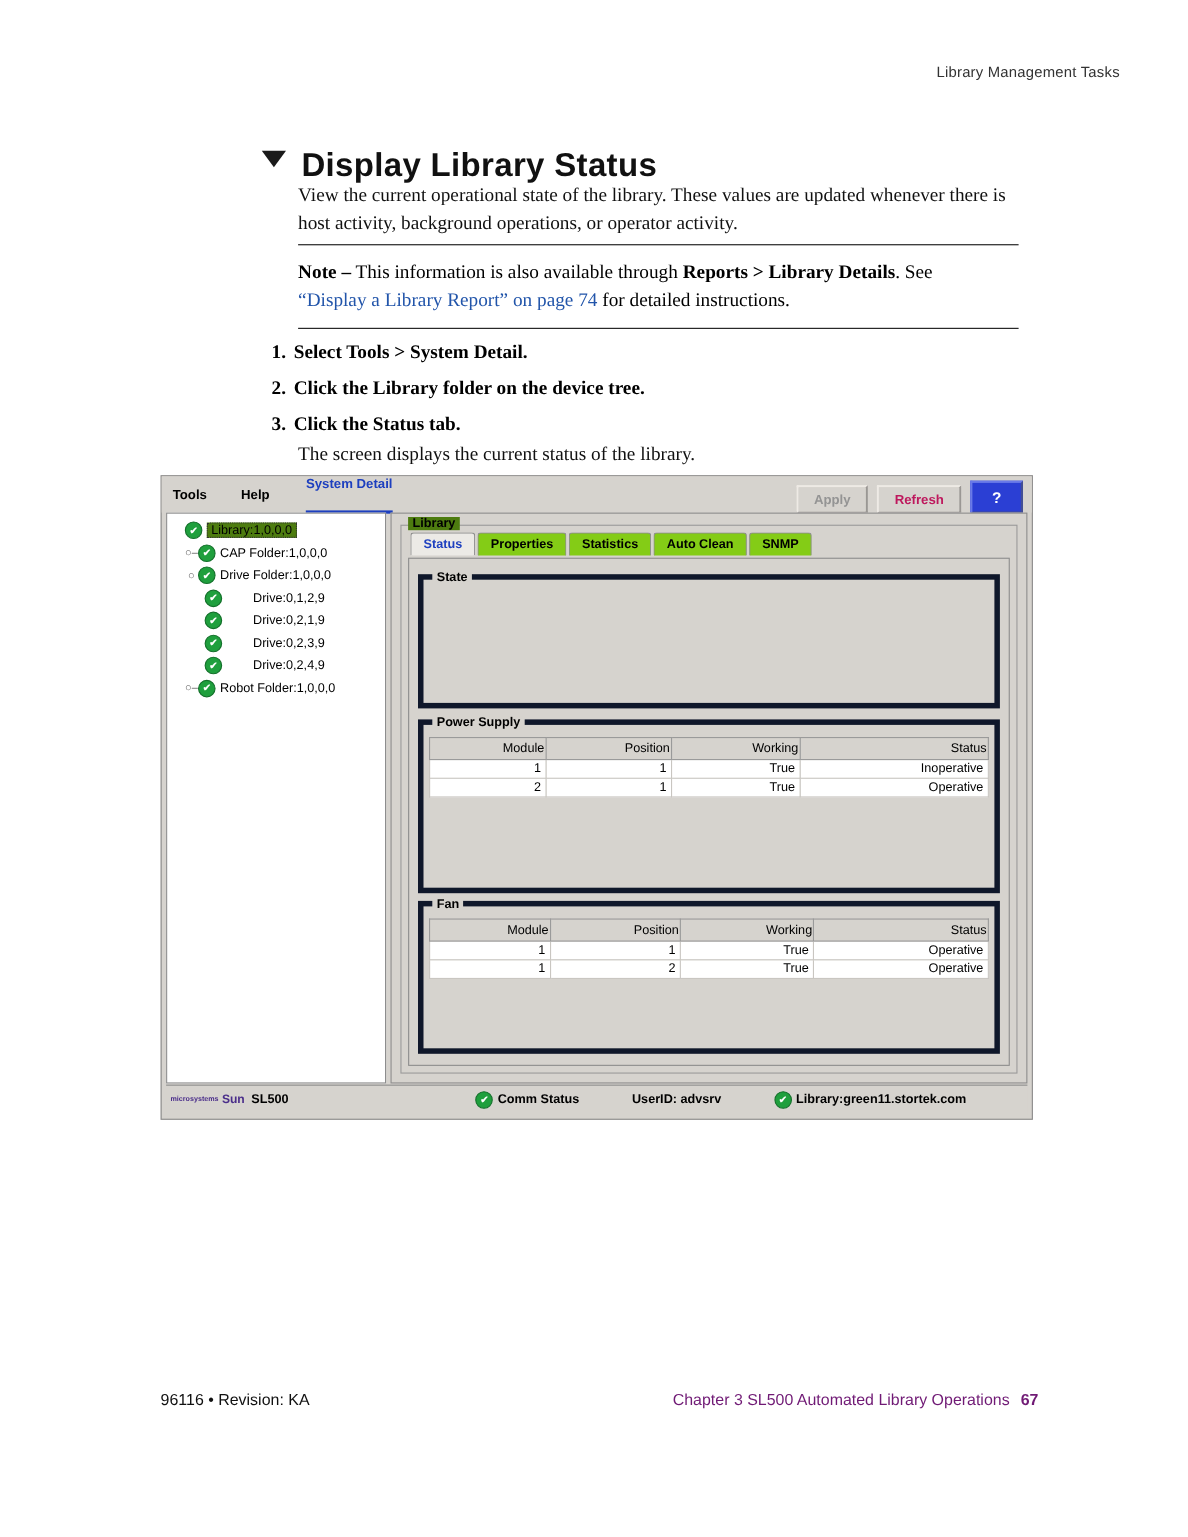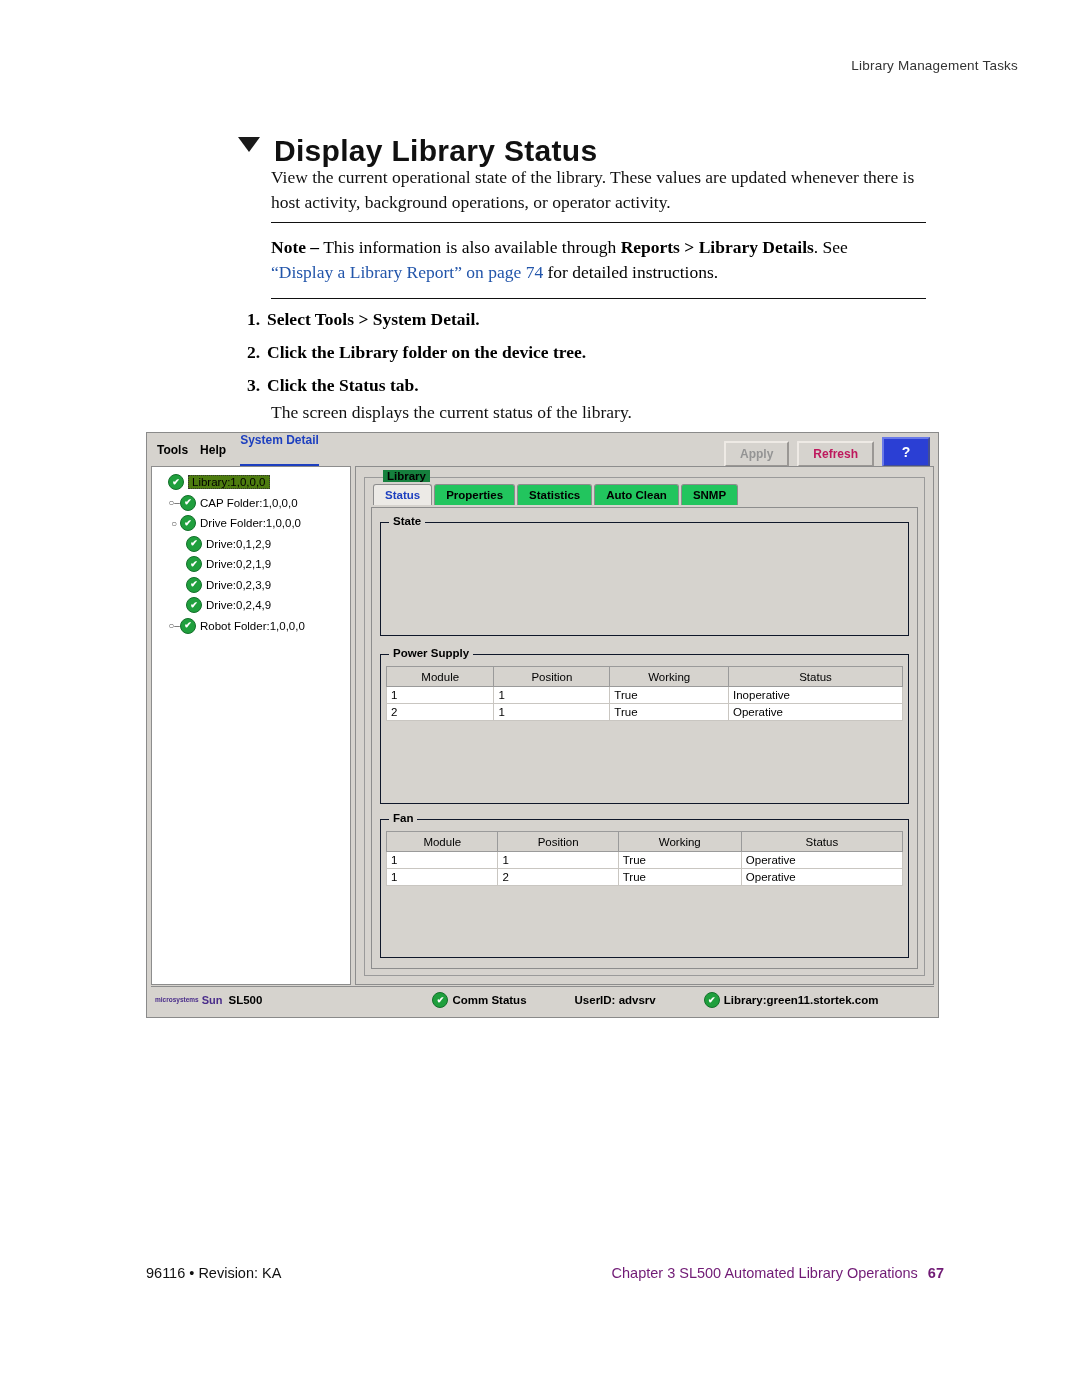--- a/index.html
+++ b/index.html
@@ -74,21 +74,21 @@
     background:#d6d3ce;
     border:1px solid #8a8a8a;
     font-family:"Liberation Sans", sans-serif;
     font-size:11.5px;
     color:#000;
     box-sizing:border-box;
   }
   .menubar {
     position:absolute; left:0; top:0; width:100%; height:33px;
     background:#d6d3ce;
-    display:flex; align-items:center;
+    display:flex; align-items:center;gap:19px;
   }
   .menu-item {
     font-weight:bold; font-size:12px; margin-left:12px; color:#000;
   }
   .menu-item.first { margin-left:10px; }
   .menu-active {
     font-weight:bold; font-size:12px; color:#1d3fbf;
     margin-left:14px;
     border-bottom:3px solid #1d3fbf; padding-bottom:17px;
   }
@@ -111,21 +111,21 @@
     display:flex; gap:4px;
   }
   .tree-pane {
     width:200px; background:#ffffff; border:1px solid #8d8d8d;
     padding:5px 4px 0 4px; box-sizing:border-box;
     position:relative;
   }
   .tree-row { display:flex; align-items:center; height:20.5px; font-size:11.5px; white-space:nowrap; }
   .ind0 { padding-left:0px; }
   .ind1 { padding-left:12px; }
-  .ind2 { padding-left:30px; }
+  .ind2 { padding-left:30px;gap:24px; }
   .handle {
     width:12px; display:inline-block; text-align:center; color:#555; font-size:10px;
   }
   .okicon {
     width:14px; height:14px; border-radius:50%;
     background:#1f9f3d;
     display:inline-flex; align-items:center; justify-content:center;
     color:#fff; font-size:10px; font-weight:bold;
     margin-right:4px; flex:none;
     border:1px solid #14702b;
@@ -135,37 +135,37 @@
 
   .right-pane {
     flex:1; background:#d6d3ce; border:1px solid #8d8d8d;
     position:relative; box-sizing:border-box;
   }
   .group-lib {
     position:absolute; left:8px; top:10px; right:8px; bottom:8px;
     border:1px solid #9a9a9a;
   }
   .group-title {
-    position:absolute; top:-8px; left:18px; background:#15803d;
+    position:absolute; top:-8px; left:6px; background:#4d7c0f;
     padding:0 4px; font-size:11.5px; font-weight:bold;
   }
   .tabs { position:absolute; top:6px; left:8px; display:flex; align-items:flex-end; }
   .tab {
-    background:#22c55e; border:1px solid #8d8d8d; border-bottom:none;
+    background:#84cc16; border:1px solid #8d8d8d; border-bottom:none;
     padding:4px 11px 4px 11px; font-size:11.5px; font-weight:bold;
     margin-right:2px; border-radius:3px 3px 0 0; color:#000;
   }
   .tab.active { background:#eceae6; color:#1d3fbf; }
 
   .tabbody {
     position:absolute; left:6px; right:6px; top:29px; bottom:6px;
     background:#d6d3ce; border:1px solid #8d8d8d;
   }
   .fieldset {
-    position:absolute; border:1px solid #0f172a;
+    position:absolute; border:5px solid #0f172a;text-align:right;
   }
   .fs-title {
     position:absolute; top:-8px; left:8px; background:#d6d3ce;
     padding:0 4px; font-weight:bold; font-size:11.5px;
   }
   .kv { display:flex; align-items:center; height:19px; }
   .kv .k { width:230px; font-weight:bold; font-size:11.5px; padding-left:4px; }
   .kv .v {
     flex:1; background:#c8c5c0; border:1px solid #9a9a9a;
     font-weight:bold; font-size:11.5px; padding:1px 4px; height:17px;

